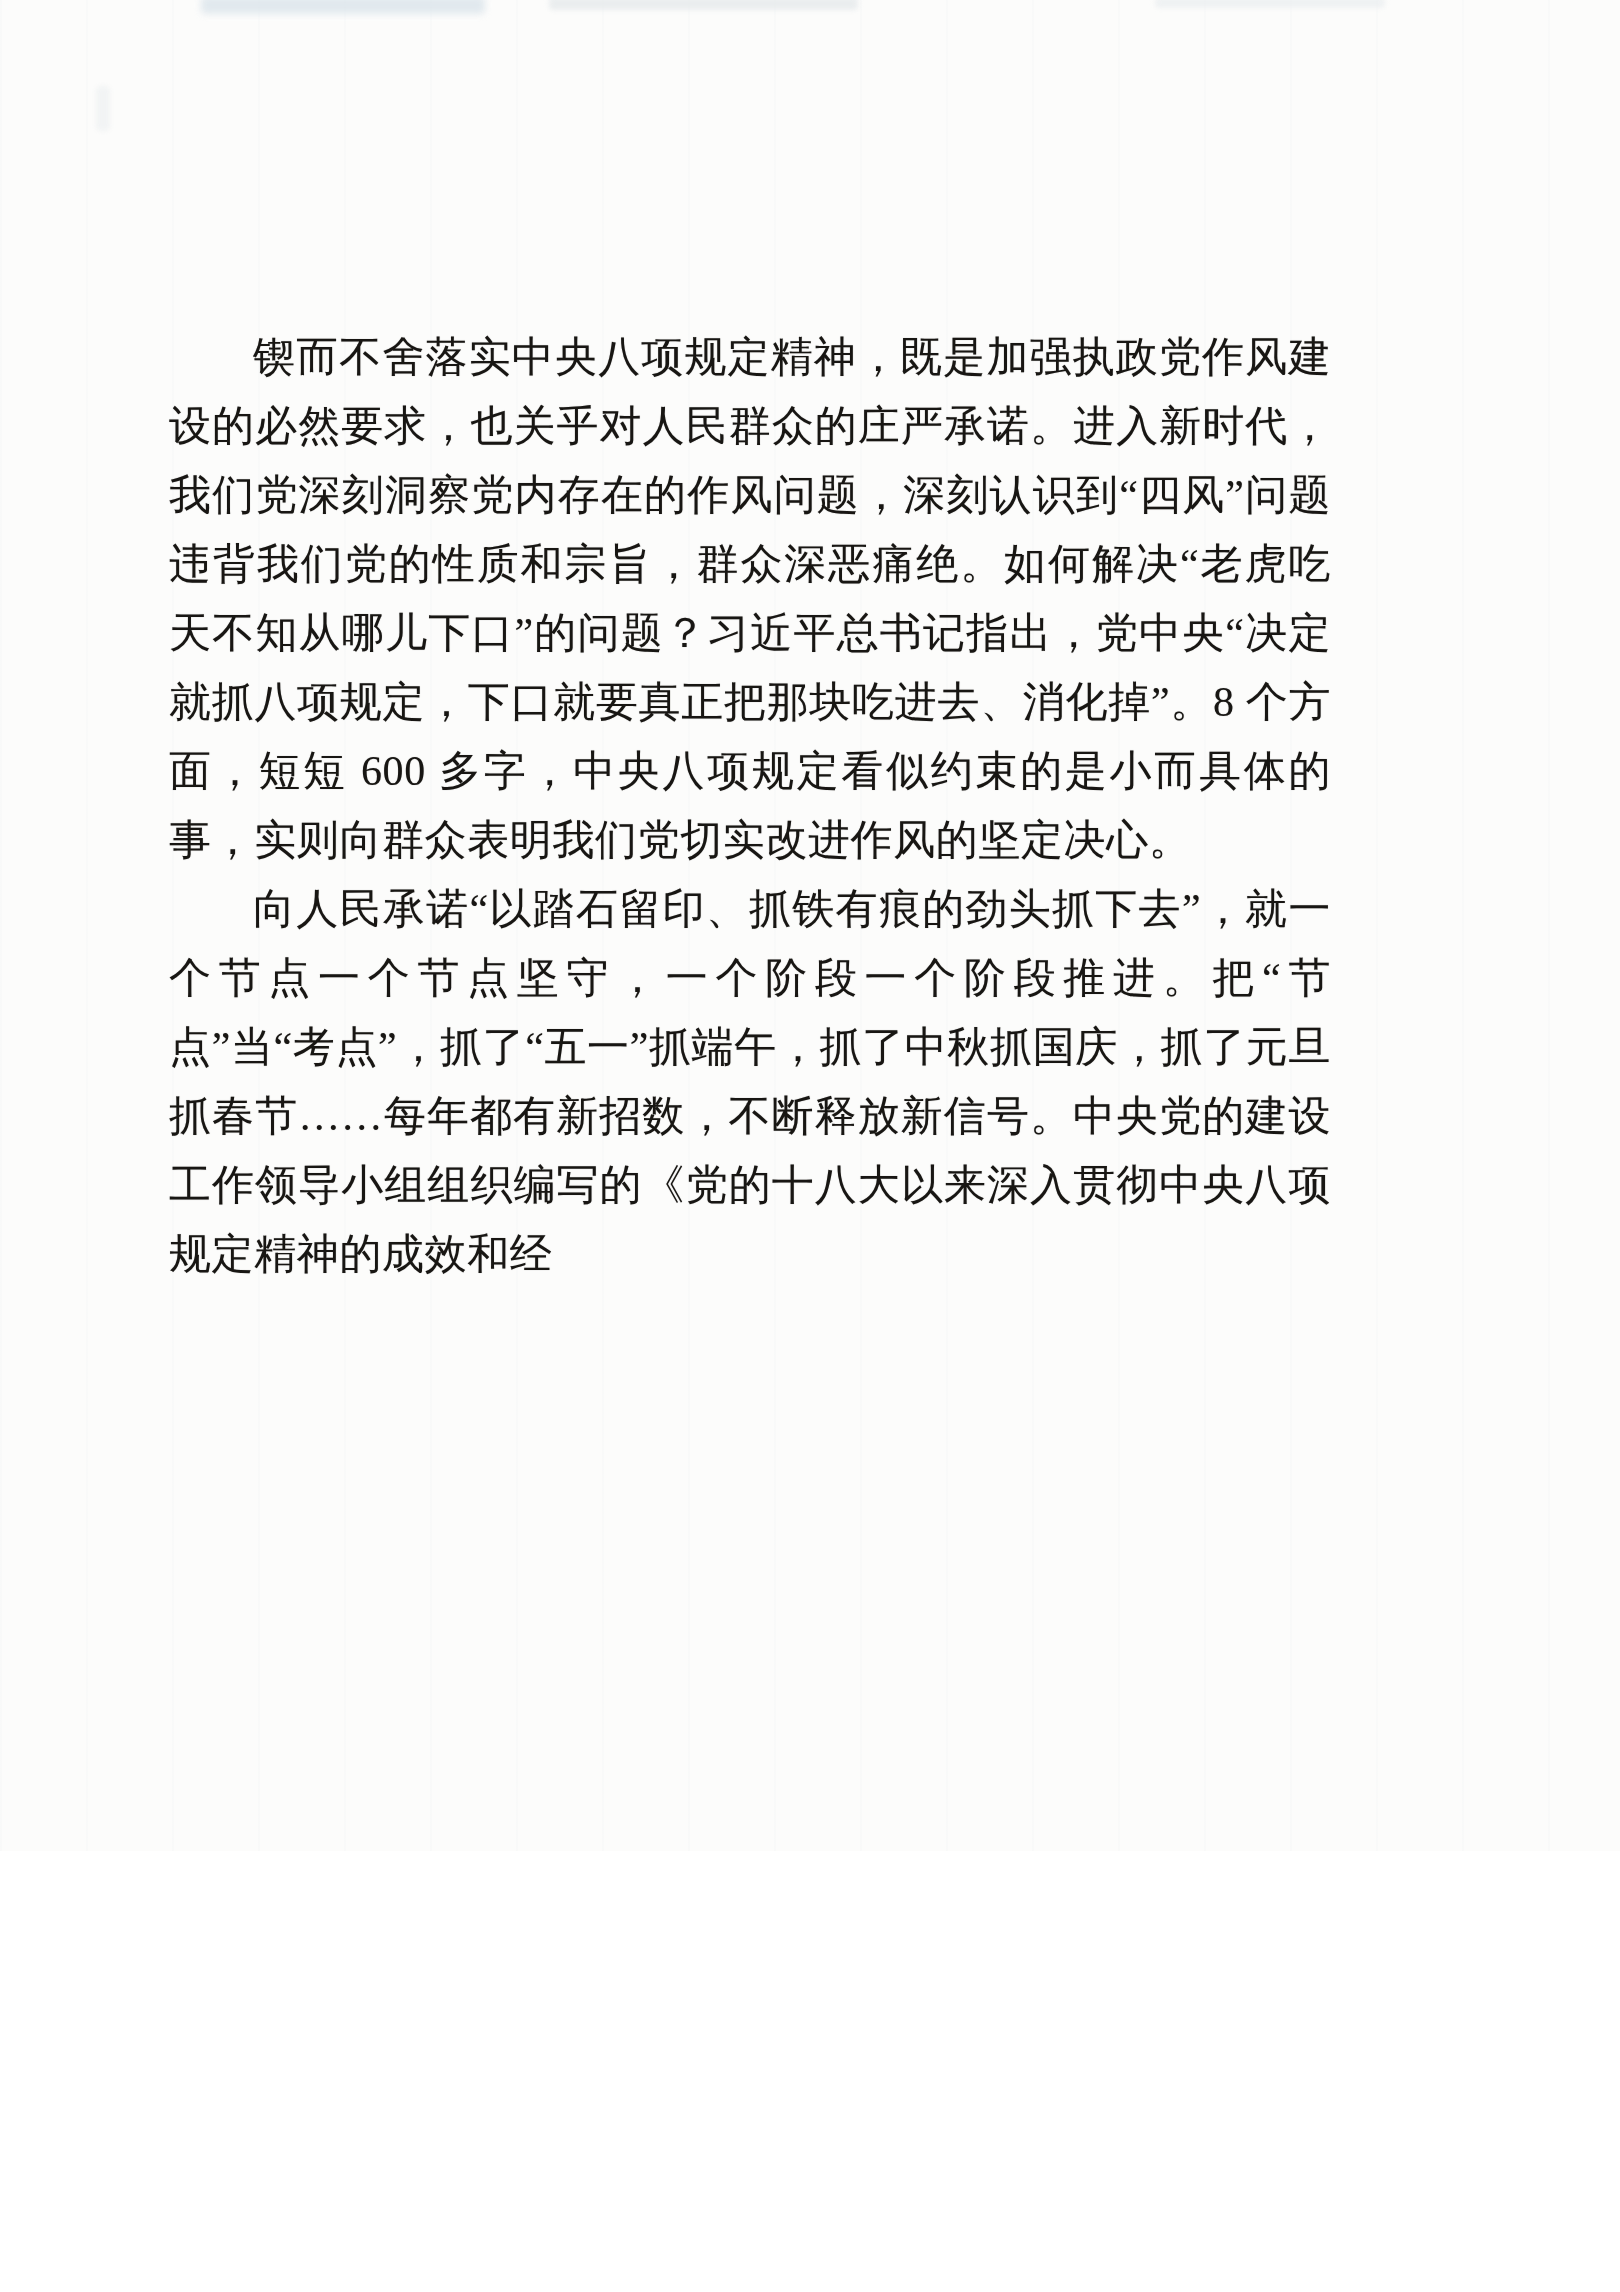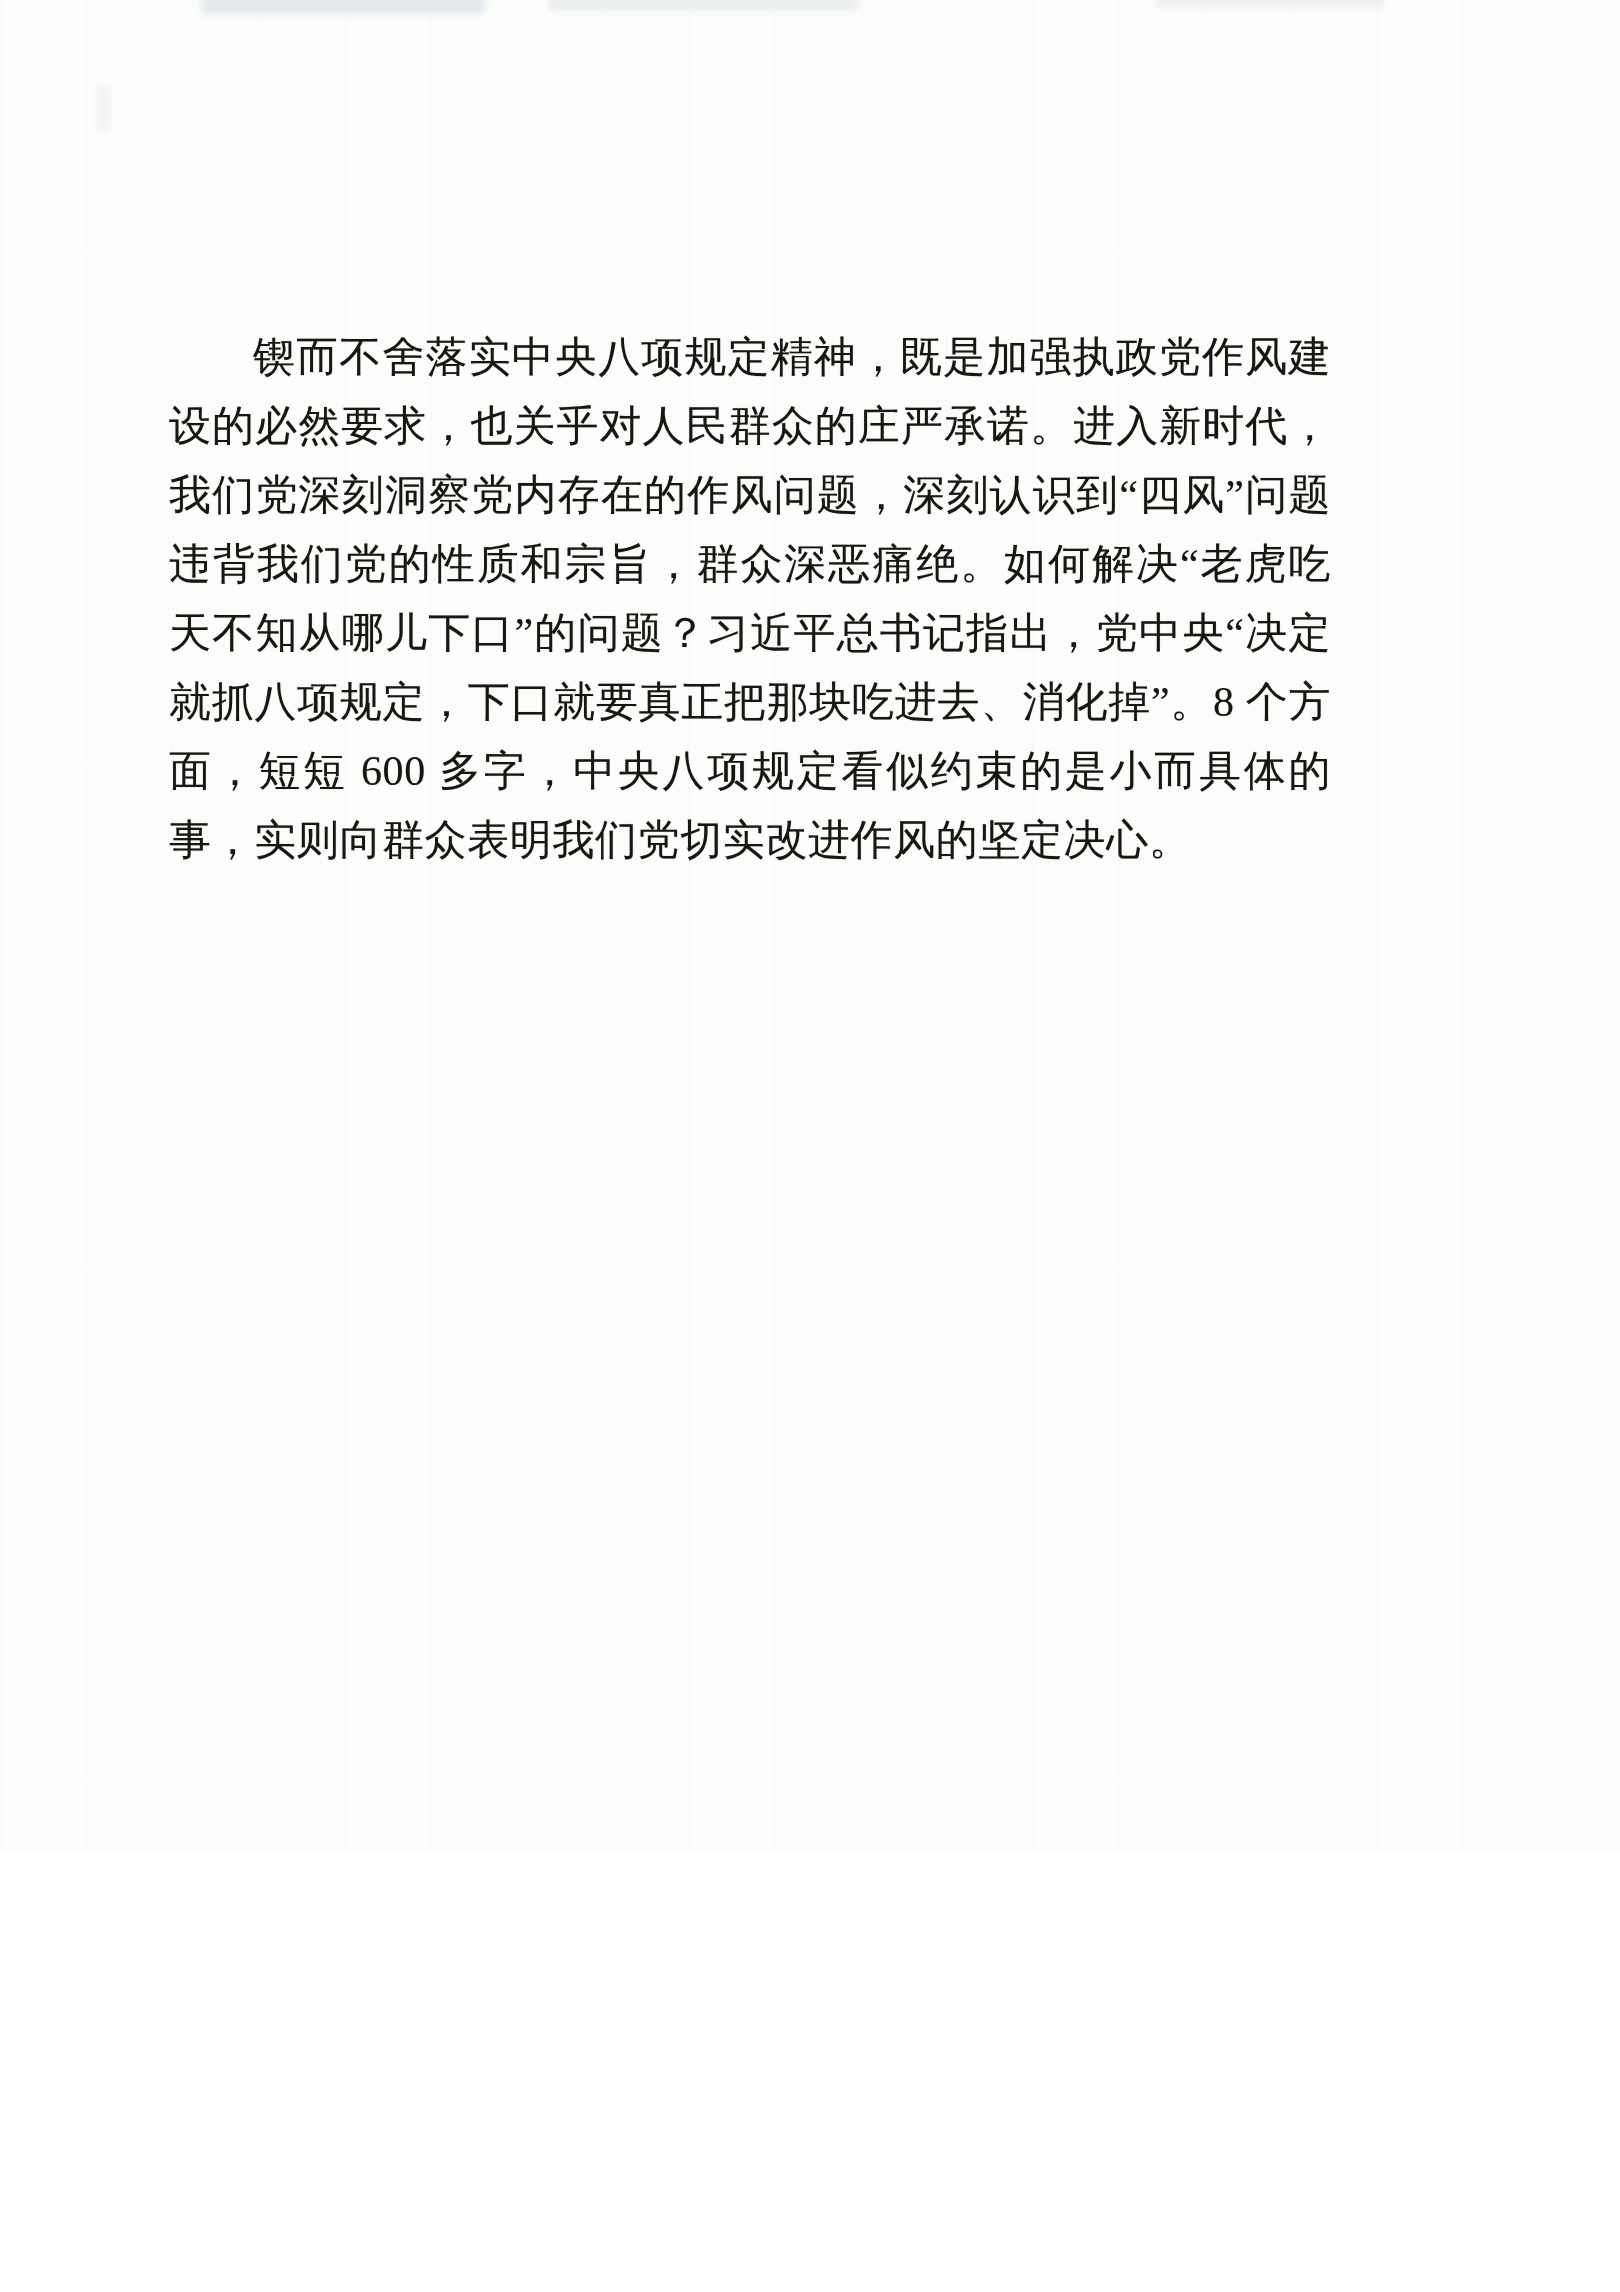--- a/index.html
+++ b/index.html
@@ -128,20 +128,21 @@
 
   <div class="scan-texture"></div>
 
   <div class="artifact artifact-1"></div>
   <div class="artifact artifact-2"></div>
   <div class="artifact artifact-3"></div>
   <div class="artifact artifact-4"></div>
 
   <div class="content">
     <p>锲而不舍落实中央八项规定精神，既是加强执政党作风建设的必然要求，也关乎对人民群众的庄严承诺。进入新时代，我们党深刻洞察党内存在的作风问题，深刻认识到“四风”问题违背我们党的性质和宗旨，群众深恶痛绝。如何解决“老虎吃天不知从哪儿下口”的问题？习近平总书记指出，党中央“决定就抓八项规定，下口就要真正把那块吃进去、消化掉”。8 个方面，短短 600 多字，中央八项规定看似约束的是小而具体的事，实则向群众表明我们党切实改进作风的坚定决心。</p>
+    <p>向人民承诺“以踏石留印、抓铁有痕的劲头抓下去”，就一个节点一个节点坚守，一个阶段一个阶段推进。把“节点”当“考点”，抓了“五一”抓端午，抓了中秋抓国庆，抓了元旦抓春节……每年都有新招数，不断释放新信号。中央党的建设工作领导小组组织编写的《党的十八大以来深入贯彻中央八项规定精神的成效和经</p>
   </div>
 
   <div class="page-number">- 2 -</div>
 
   <div class="watermark">
     <div class="wm-row">
       <div class="wm-icon">
         <span class="wm-icon-cs">CS</span>
         <span class="wm-icon-bar"></span>
       </div>

